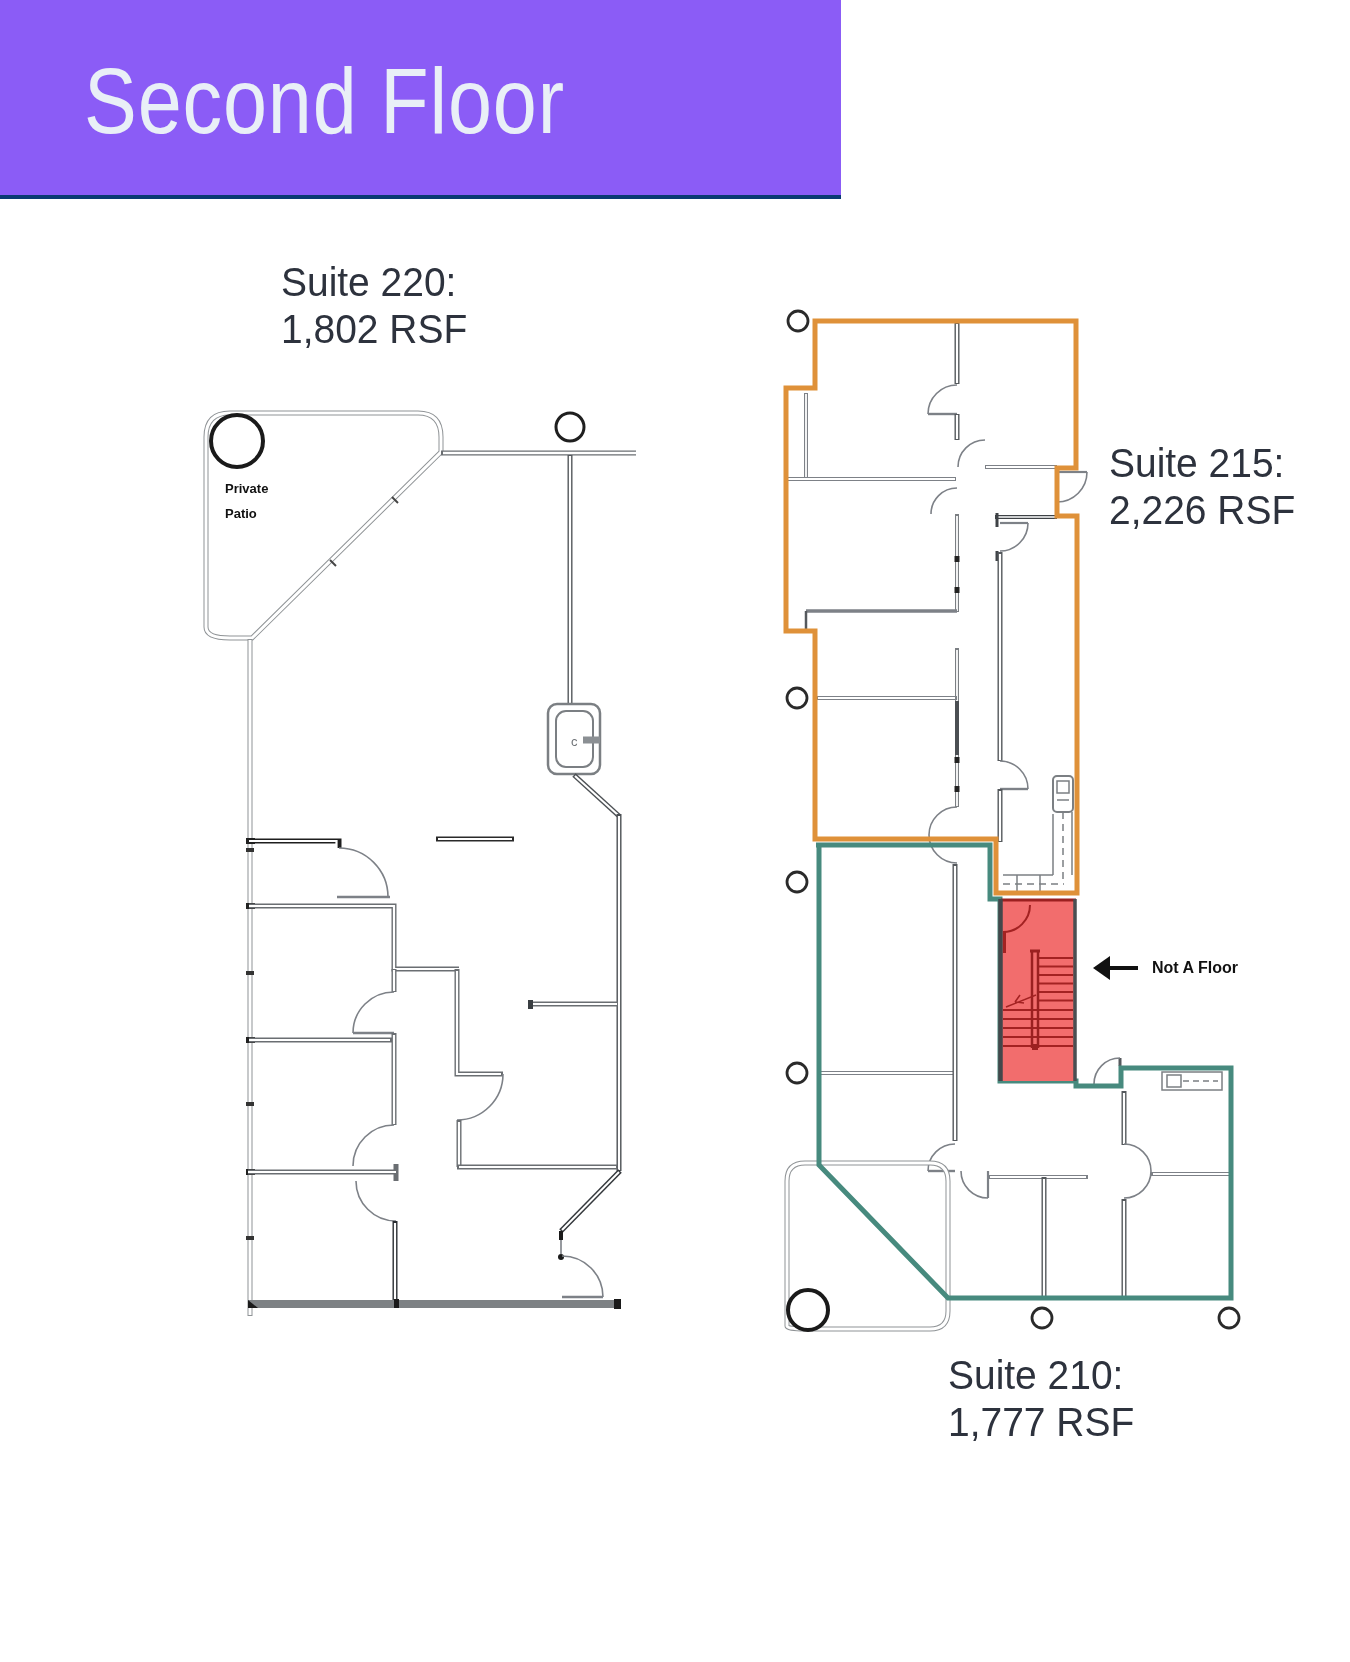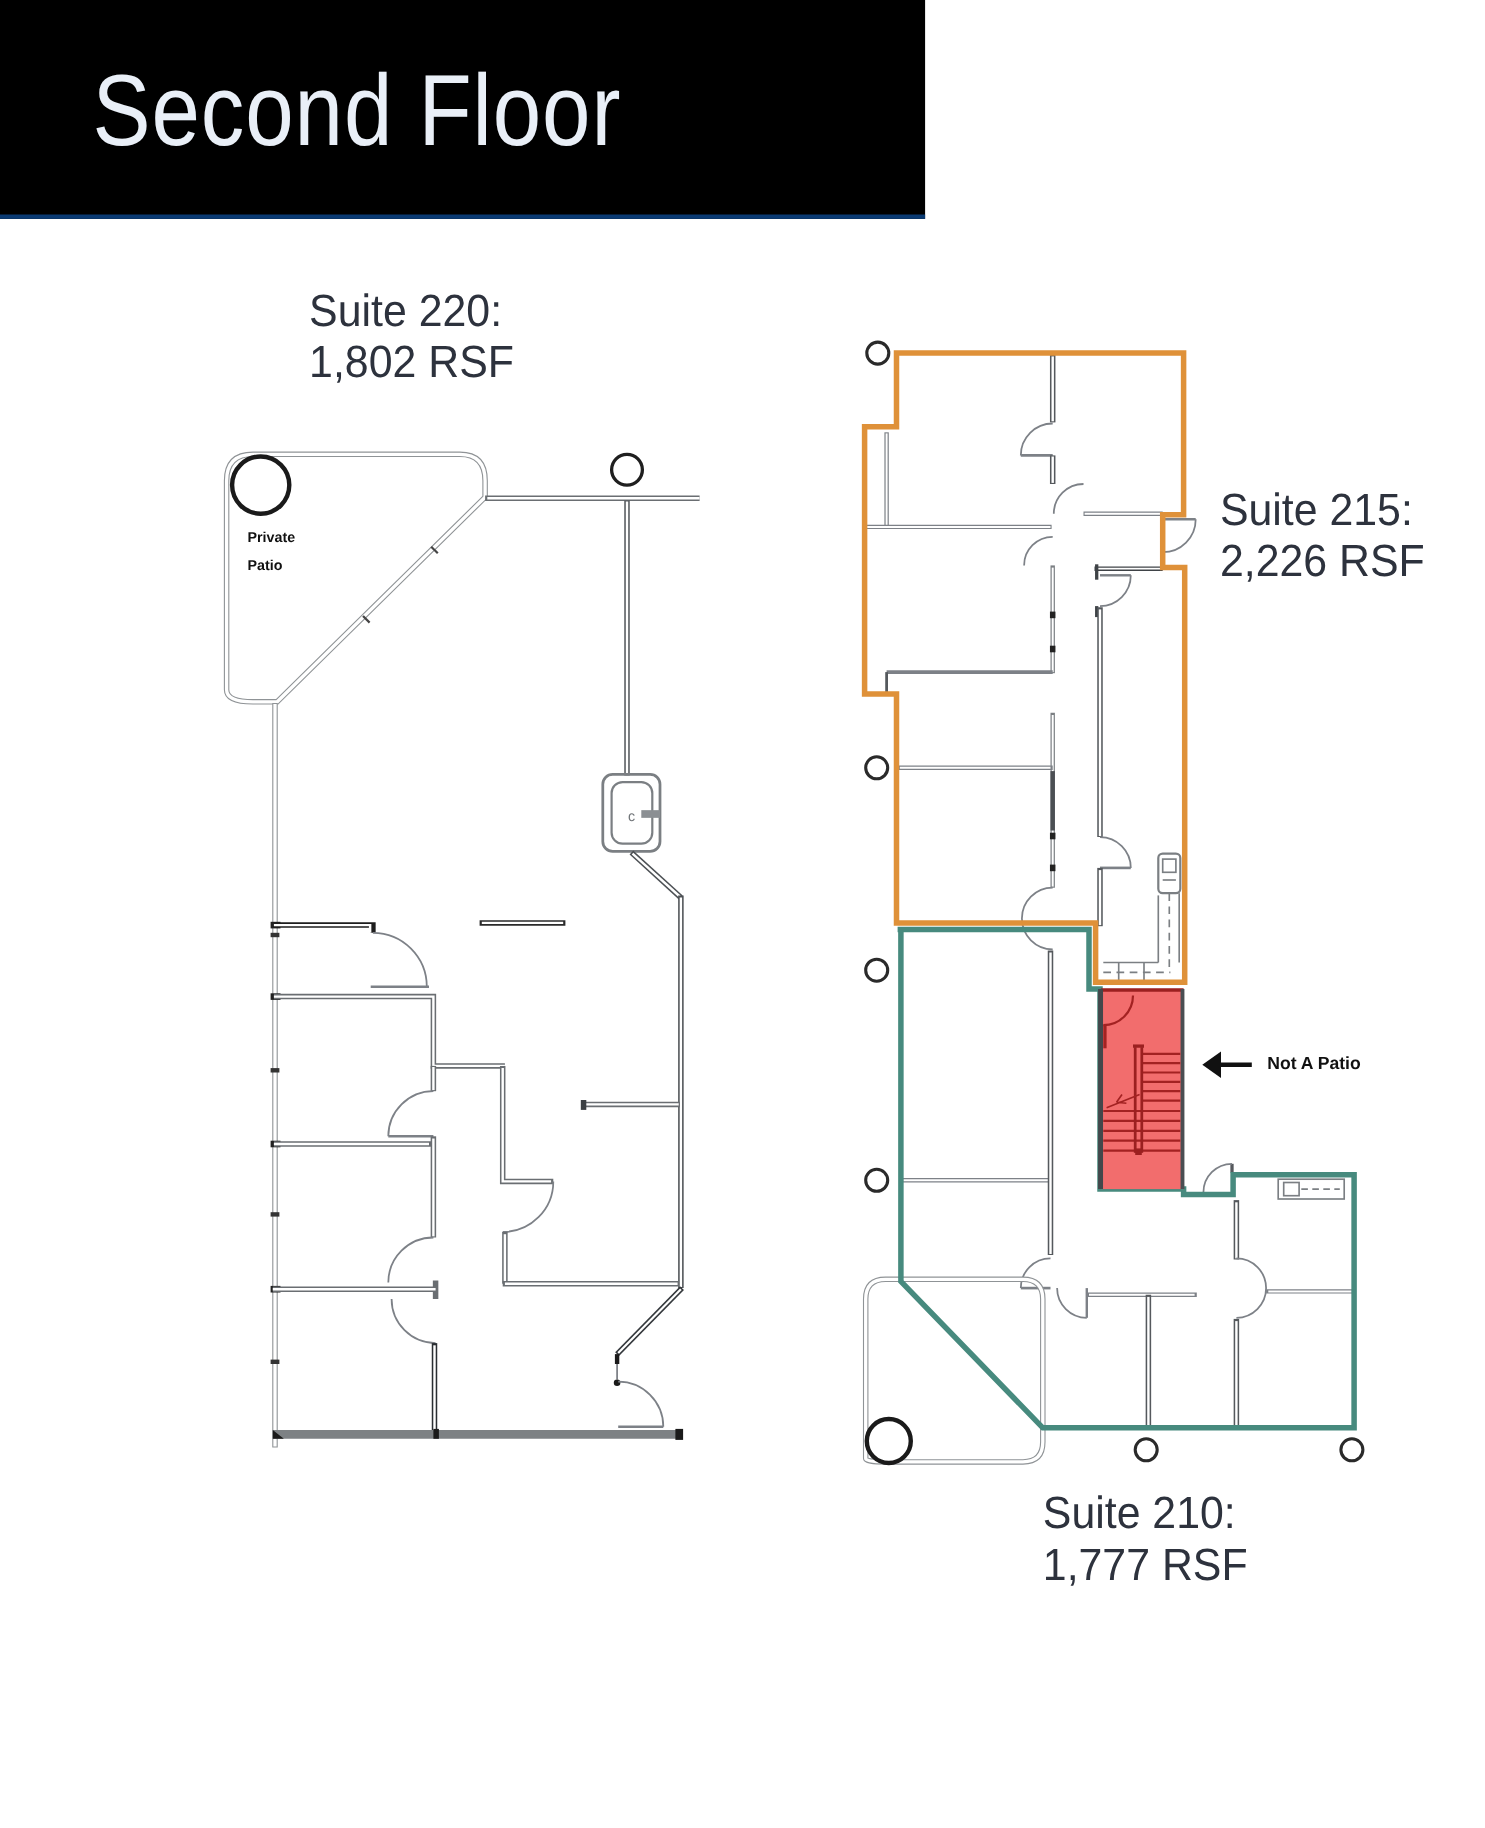--- a/index.html
+++ b/index.html
@@ -1,17 +1,17 @@
 <!DOCTYPE html>
 <html><head>
 <meta charset="utf-8">
 <style>
   html,body{margin:0;padding:0;background:#ffffff;width:1350px;height:1662px;overflow:hidden;}
   body{font-family:"Liberation Sans", sans-serif;position:relative;}
-  .banner{position:absolute;left:0;top:0;width:841px;height:195px;background:#000000;border-bottom:4px solid #0a3a72;}
+  .banner{position:absolute;left:0;top:0;width:841px;height:195px;background:#8b5cf6;border-bottom:4px solid #0a3a72;}
   .banner span{position:absolute;left:84px;top:49px;font-size:92px;font-weight:300;color:#e9eff7;letter-spacing:1px;transform:scaleX(0.86);transform-origin:0 0;display:inline-block;}
   .lbl{position:absolute;color:#2d323d;font-size:41px;line-height:47px;white-space:pre;transform:scaleX(0.95);transform-origin:0 0;}
 </style>
 </head>
 <body>
 
 <div class="banner">
     <span>Second Floor</span>
   </div>
 
@@ -20,21 +20,21 @@
 
 <div class="lbl" style="left:1109px;top:440px;">Suite 215:
 2,226 RSF</div>
 
 <div class="lbl" style="left:948px;top:1352px;">Suite 210:
 1,777 RSF</div>
 
 <div style="position:absolute;left:225px;top:476px;font-size:13px;font-weight:bold;color:#111;line-height:25px;white-space:pre;">Private
 Patio</div>
 
-<div style="position:absolute;left:1152px;top:959px;font-size:16px;font-weight:bold;color:#111;">Not A Patio</div>
+<div style="position:absolute;left:1152px;top:959px;font-size:16px;font-weight:bold;color:#111;">Not A Floor</div>
 
 <svg id="plan" width="1350" height="1662" viewBox="0 0 1350 1662" style="position:absolute;left:0;top:0;">
 
 <g fill="none">
       <path d="M206 627 L206 437 Q206 413 230 413 L418 413 Q441 413 441 437 L441 452 L252 638 L230 638 Q206 638 206 627 Z" stroke="#8f9396" stroke-width="5"></path>
       <path d="M206 627 L206 437 Q206 413 230 413 L418 413 Q441 413 441 437 L441 452 L252 638 L230 638 Q206 638 206 627 Z" stroke="#ffffff" stroke-width="3"></path>
     </g>
 
 <path d="M392 497 l6 6" stroke="#444" stroke-width="2" fill="none"></path>
 

